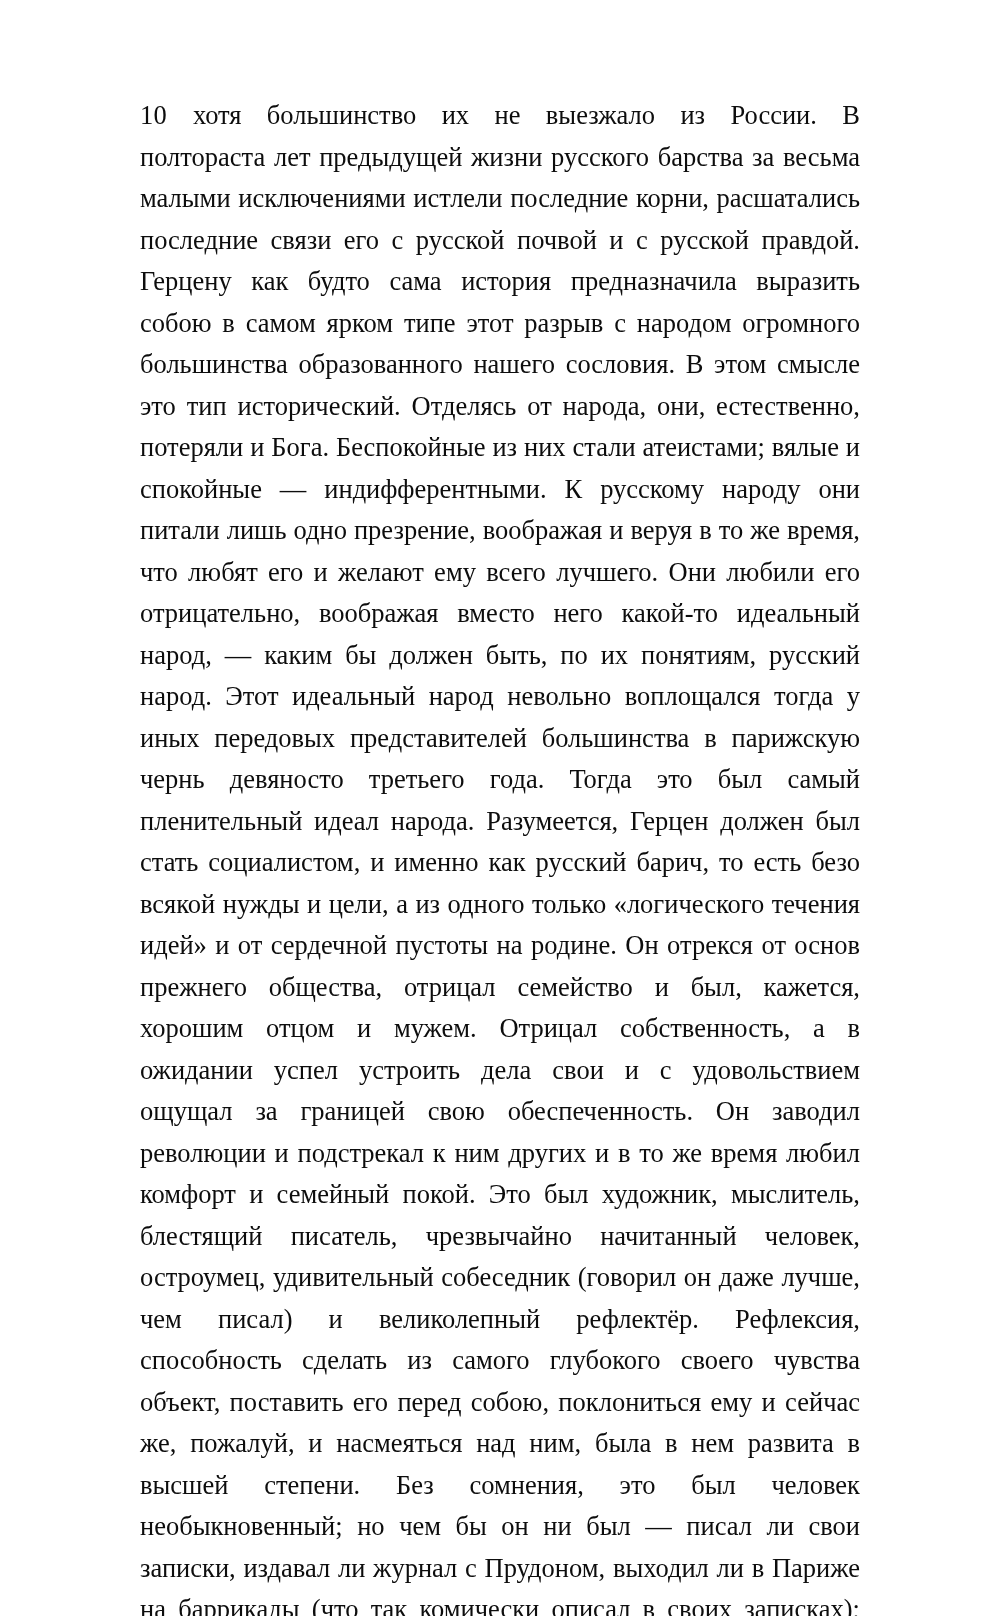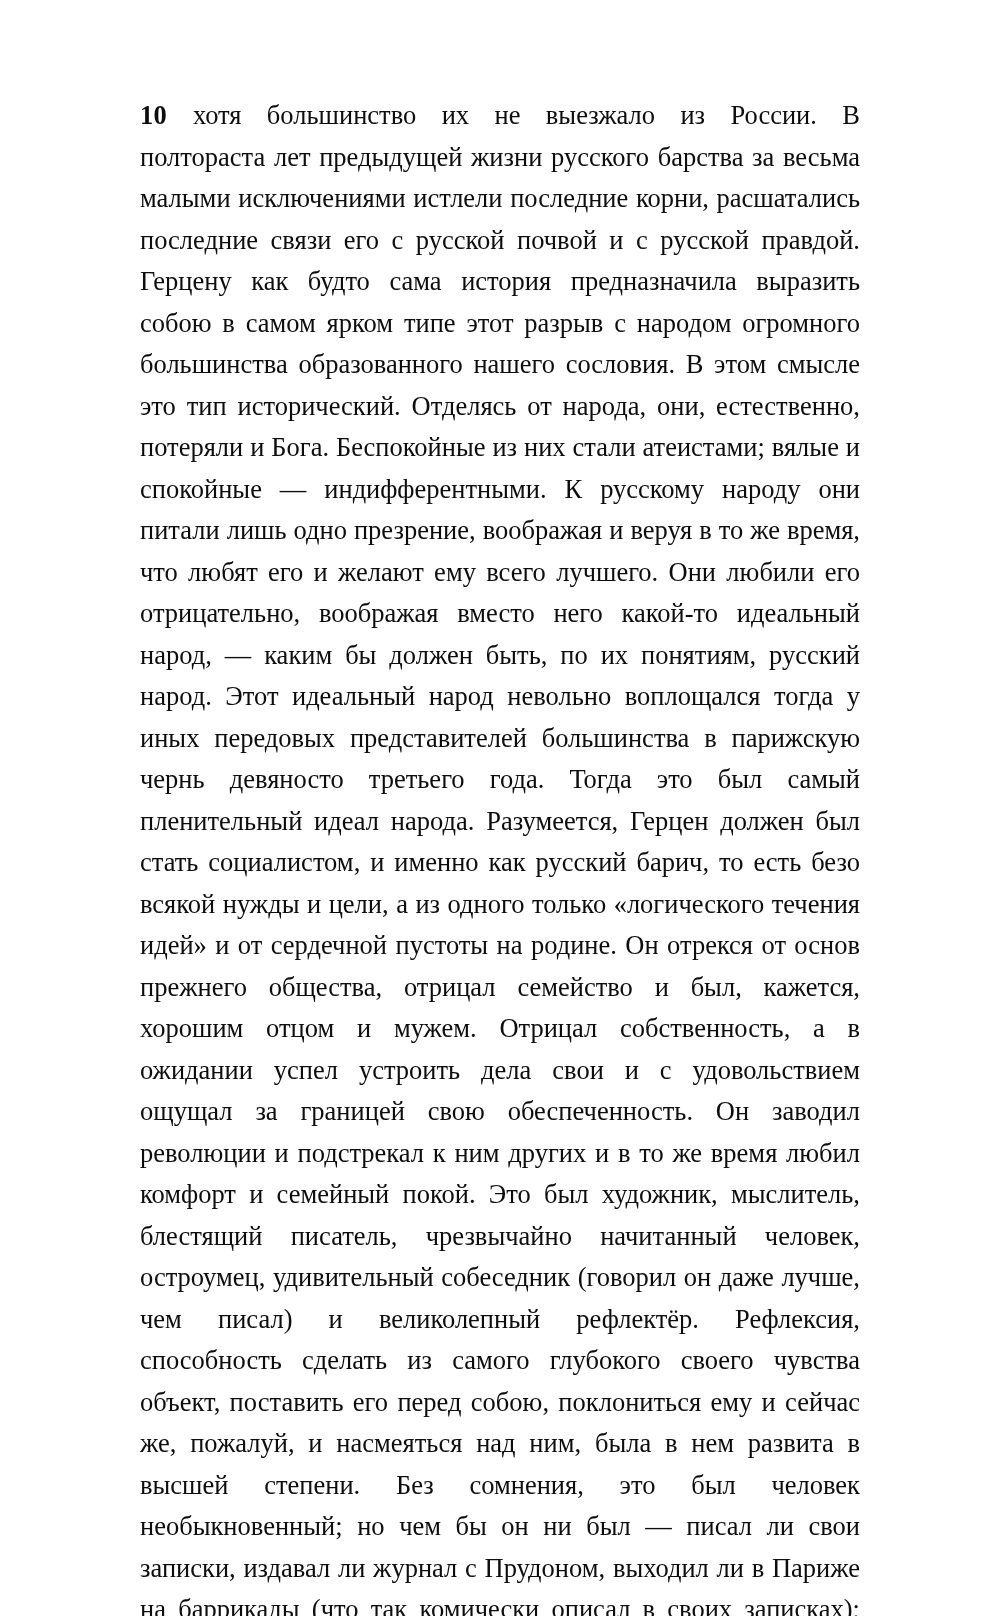--- a/index.html
+++ b/index.html
@@ -24,21 +24,21 @@
     background: #ffffff;
   }
   .text-block {
     position: absolute;
     left: 140px;
     top: 95px;
     width: 720px;
   }
   .page-number {
     float: left;
-    font-weight: bold;
+    font-weight: normal;
     font-size: 26.5px;
     line-height: 41.5px;
     letter-spacing: 0.2px;
     margin-right: 26px;
   }
   .body-text {
     font-size: 26.5px;
     line-height: 41.5px;
     text-align: justify;
     text-justify: inter-word;

